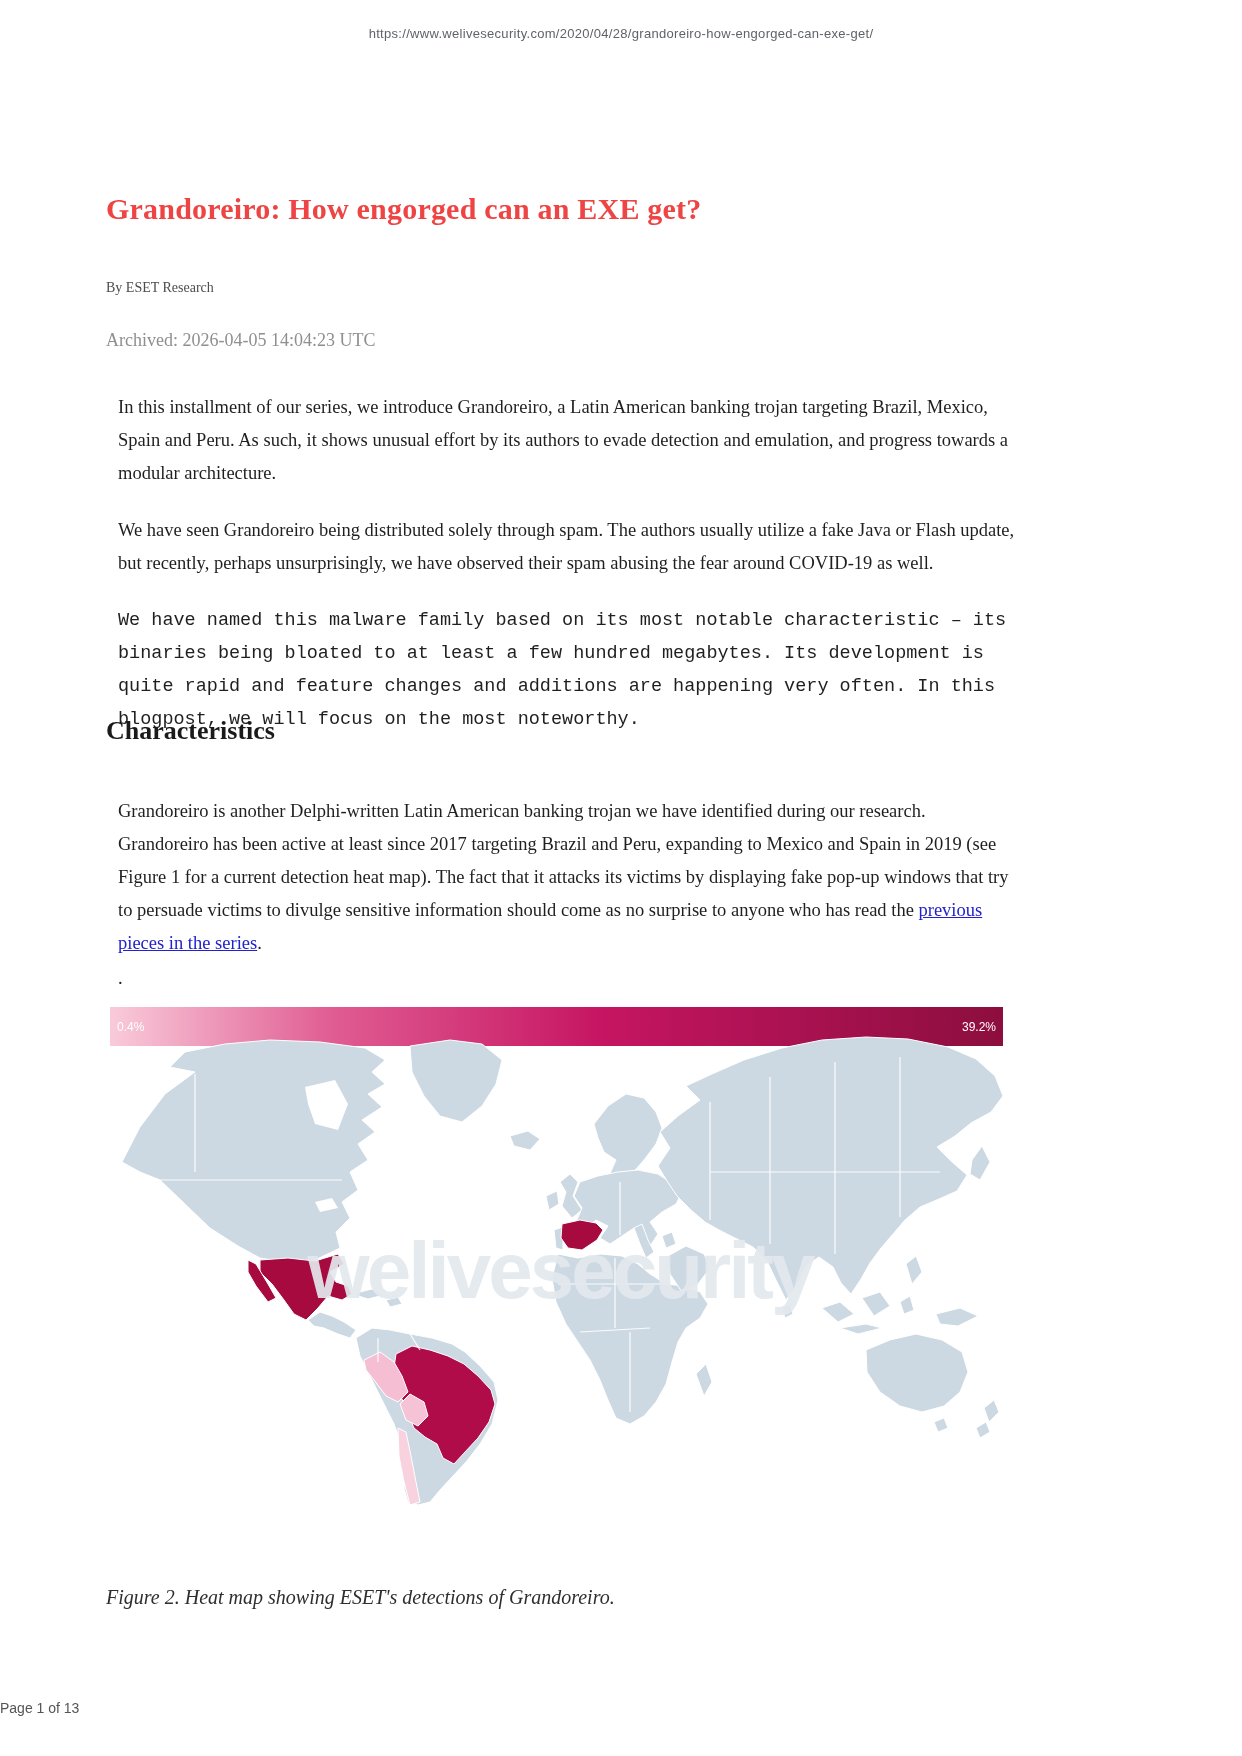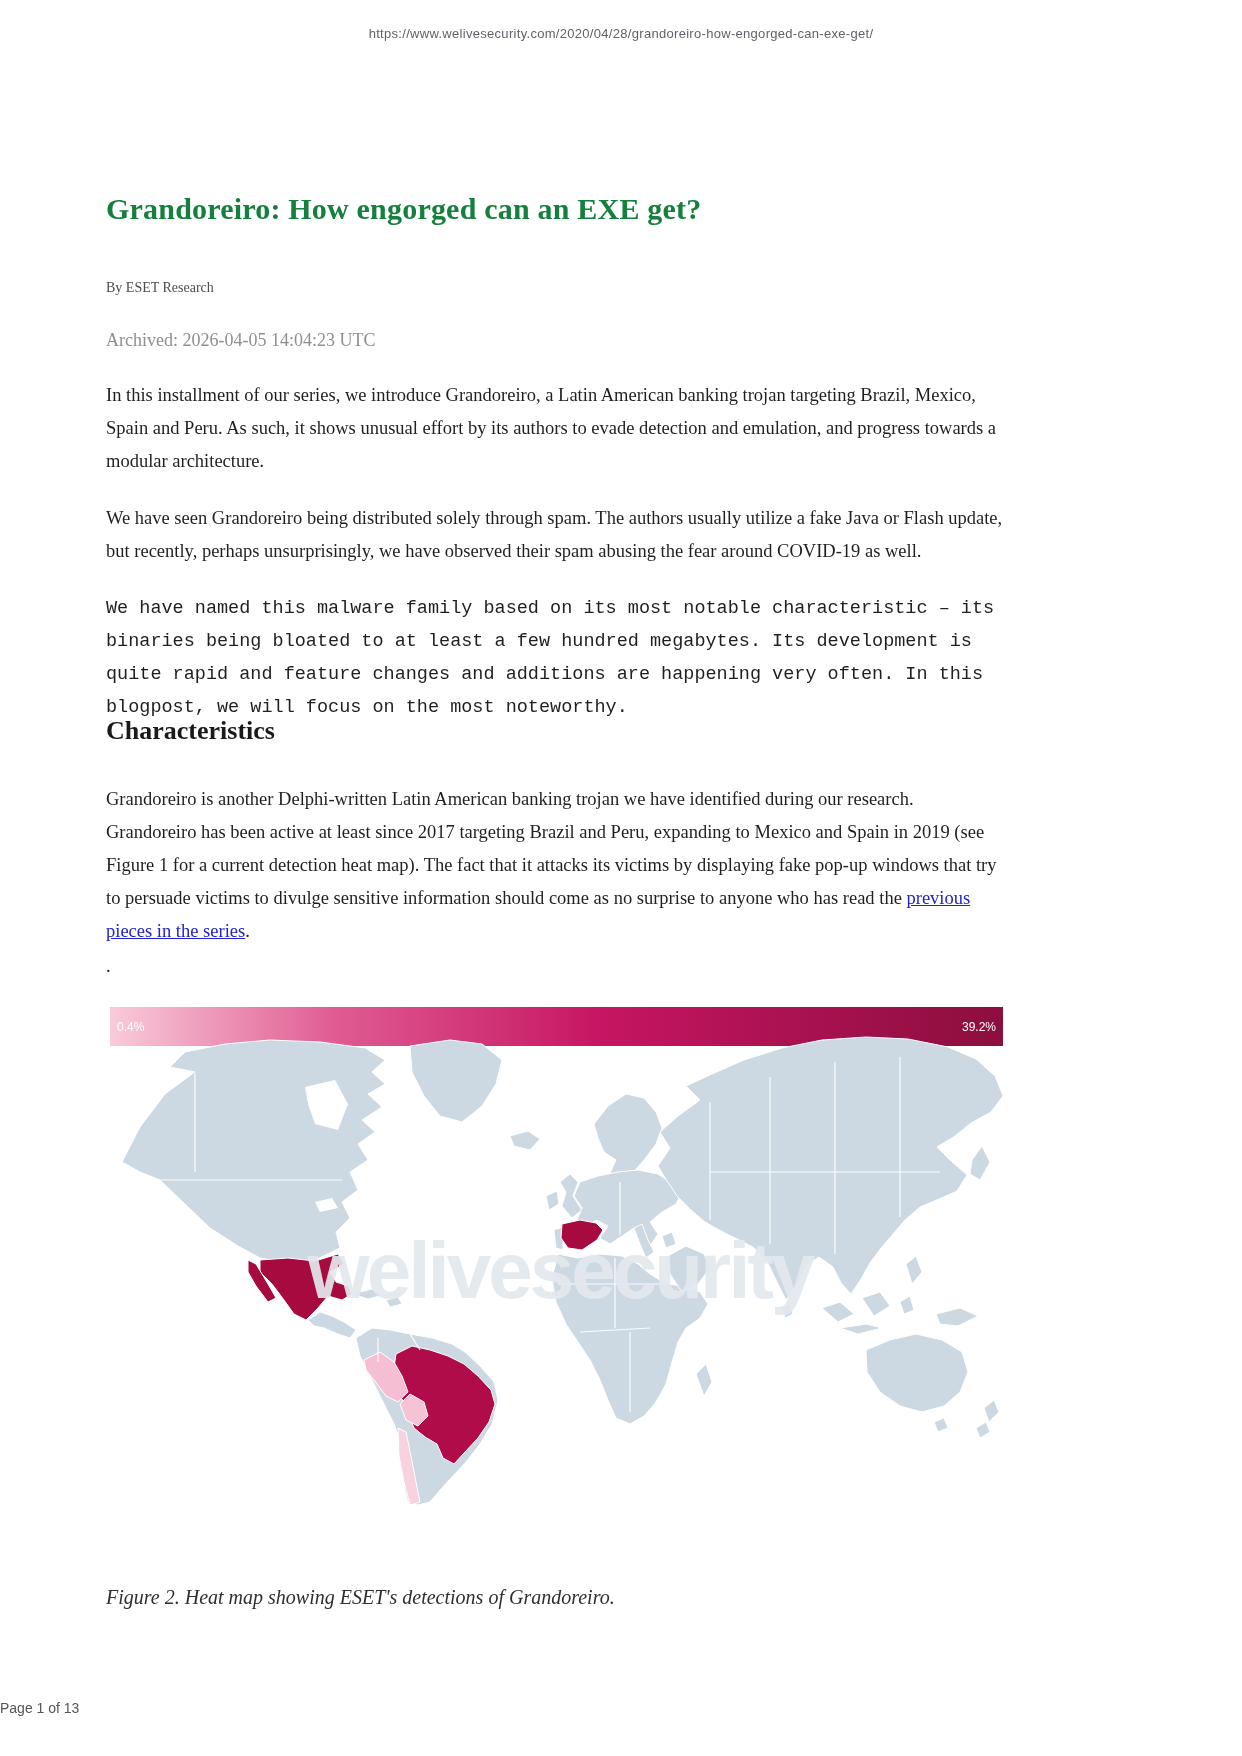--- a/index.html
+++ b/index.html
@@ -8,32 +8,32 @@
     font-family:"Liberation Serif", serif; color:#222;
     overflow:hidden;
   }
   .url-bar {
     position:absolute; top:26px; left:0; width:100%; text-align:center;
     font-family:"Liberation Sans", sans-serif; font-size:13px; color:#5f6368;
     letter-spacing:.3px;
   }
   h1.title {
     position:absolute; top:192px; left:106px; margin:0;
-    font-size:30px; font-weight:bold; color:#15803d; letter-spacing:.2px;
+    font-size:30px; font-weight:bold; color:#ef4444; letter-spacing:.2px;
   }
   .byline {
     position:absolute; top:280px; left:106px; margin:0;
     font-size:14px; color:#4d4d4d;
   }
   .archived {
     position:absolute; top:330px; left:106px; margin:0;
     font-size:18px; color:#8f8f8f;
   }
   p.body {
-    position:absolute; left:106px; width:902px; margin:0;
+    position:absolute; left:106px; width:902px; margin:12px;
     font-size:18.5px; line-height:33px; color:#1f1f1f;
   }
   .p1 { top:379px; }
   .p2 { top:502px; }
   .p3 { top:592px;font-family:Liberation Mono, monospace; }
   h2.section {
     position:absolute; top:716px; left:106px; margin:0;
     font-size:26px; font-weight:bold; color:#1a1a1a;text-align:center;
   }
   .p4 { top:783px; }

